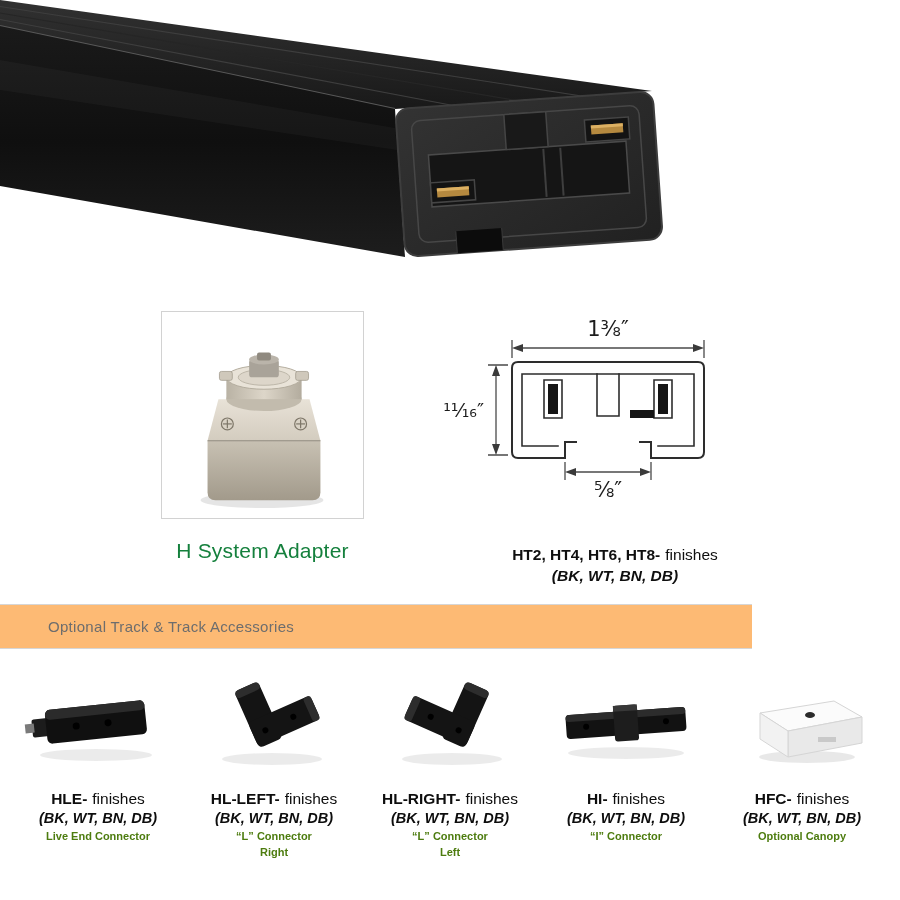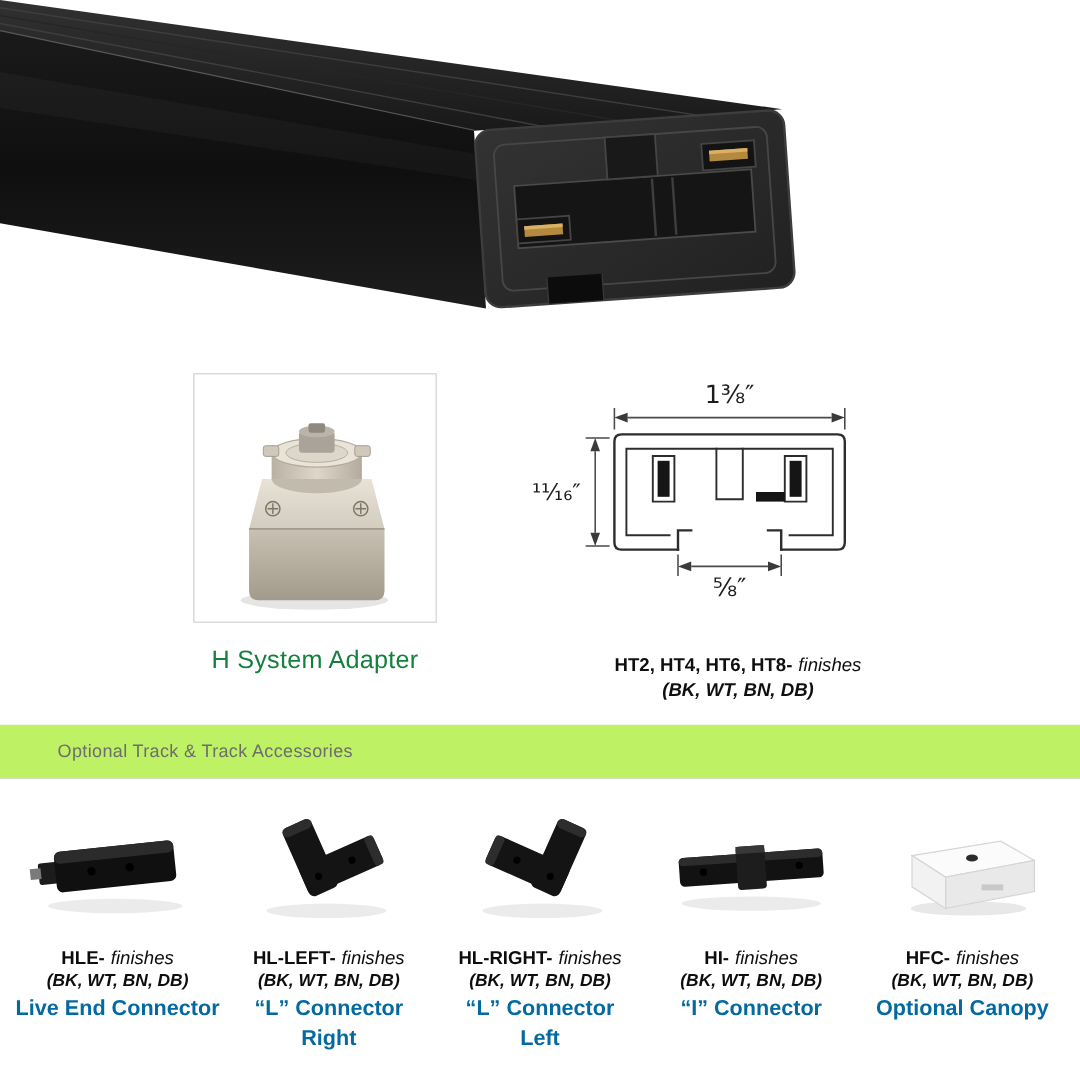--- a/index.html
+++ b/index.html
@@ -13,35 +13,35 @@
   .adapter-frame svg { width:100%; height:100%; display:block; }
 
   .diagram { position:absolute; left:440px; top:318px; width:450px; height:240px; }
   .diagram text { font-family:"DejaVu Sans","Liberation Sans",sans-serif; }
 
   .caption { position:absolute; text-align:center; }
   .cap-main { font-size:21px; font-weight:500; color:#15803d; letter-spacing:0.2px; }
   .adapter-caption { left:121px; top:539px; width:283px; }
   .track-caption { left:453px; top:539px; width:324px; }
   .models-line { margin-top:7px; font-size:15.5px; font-weight:700; color:#0f0f0f; }
-  .fin { font-weight:500; font-style:italic; margin-left:5px; }
+  .fin { font-weight:500; margin-left:5px; }
   .finishes-line { margin-top:3px; font-size:15.5px; font-weight:700; font-style:italic; color:#0f0f0f; }
 
-  .divider { position:absolute; left:0; top:604px; width:900px; height:45px;
-             background:#bef264; border-top:1px solid #d6d6d6; border-bottom:1px solid #d6d6d6;
+  .divider { position:absolute; left:0; top:604px; width:752px; height:45px;
+             background:#fdba74; border-top:1px solid #d6d6d6; border-bottom:1px solid #d6d6d6;
              display:flex; align-items:center; }
   .divider span { margin-left:48px; font-size:15px; color:#6d6d6d; letter-spacing:0.3px; }
 
   .acc-row { position:absolute; left:0; top:662px; width:900px; display:flex; justify-content:center; }
   .acc { width:176px; text-align:center; }
   .acc-img { height:128px; display:flex; align-items:center; justify-content:center; }
   .acc-img svg { width:160px; height:110px; display:block; }
   .l1 { font-size:15.5px; font-weight:700; color:#0d0d0d; }
   .l2 { font-size:14.5px; font-weight:700; font-style:italic; margin-top:2px; color:#0d0d0d; }
-  .l3, .l4 { font-size:18px; font-weight:600; margin-top:4px; color:#0369a1; }
+  .l3, .l4 { font-size:11px; font-weight:600; margin-top:4px; color:#4d7c0f; }
 </style>
 </head>
 <body>
 
 <div class="page">
 
   <svg class="hero" viewBox="0 0 900 300">
     <defs>
       <linearGradient id="railTop" x1="0" y1="0" x2="0" y2="1">
         <stop offset="0" stop-color="#313131"></stop>

